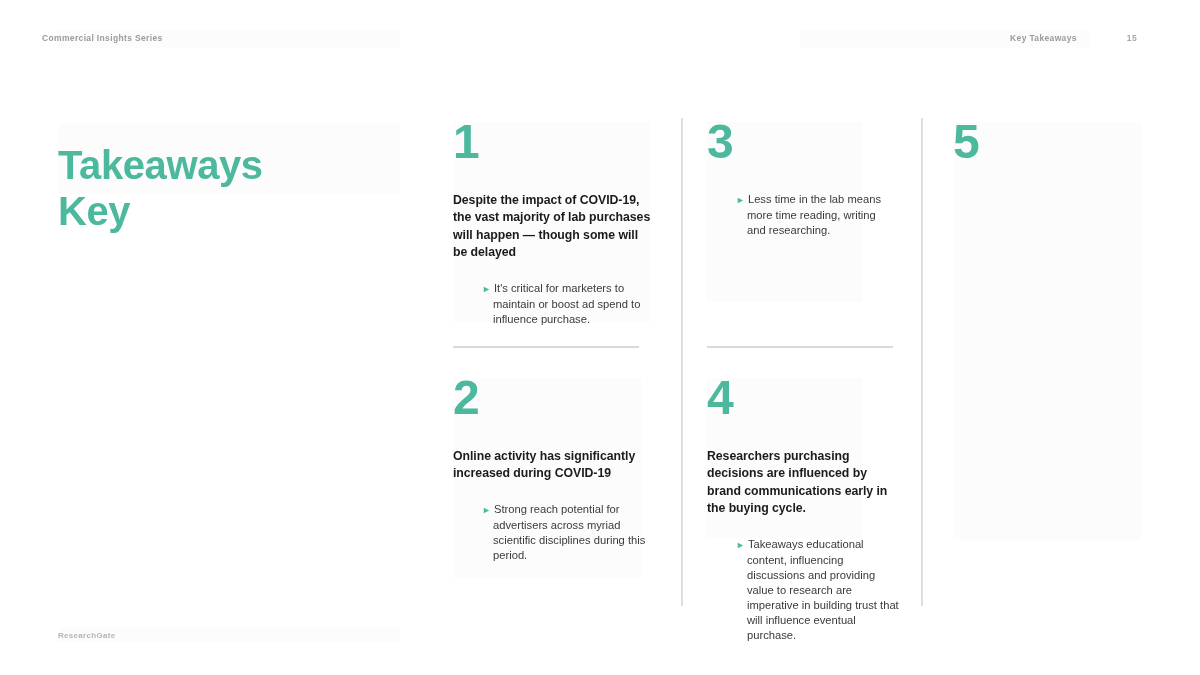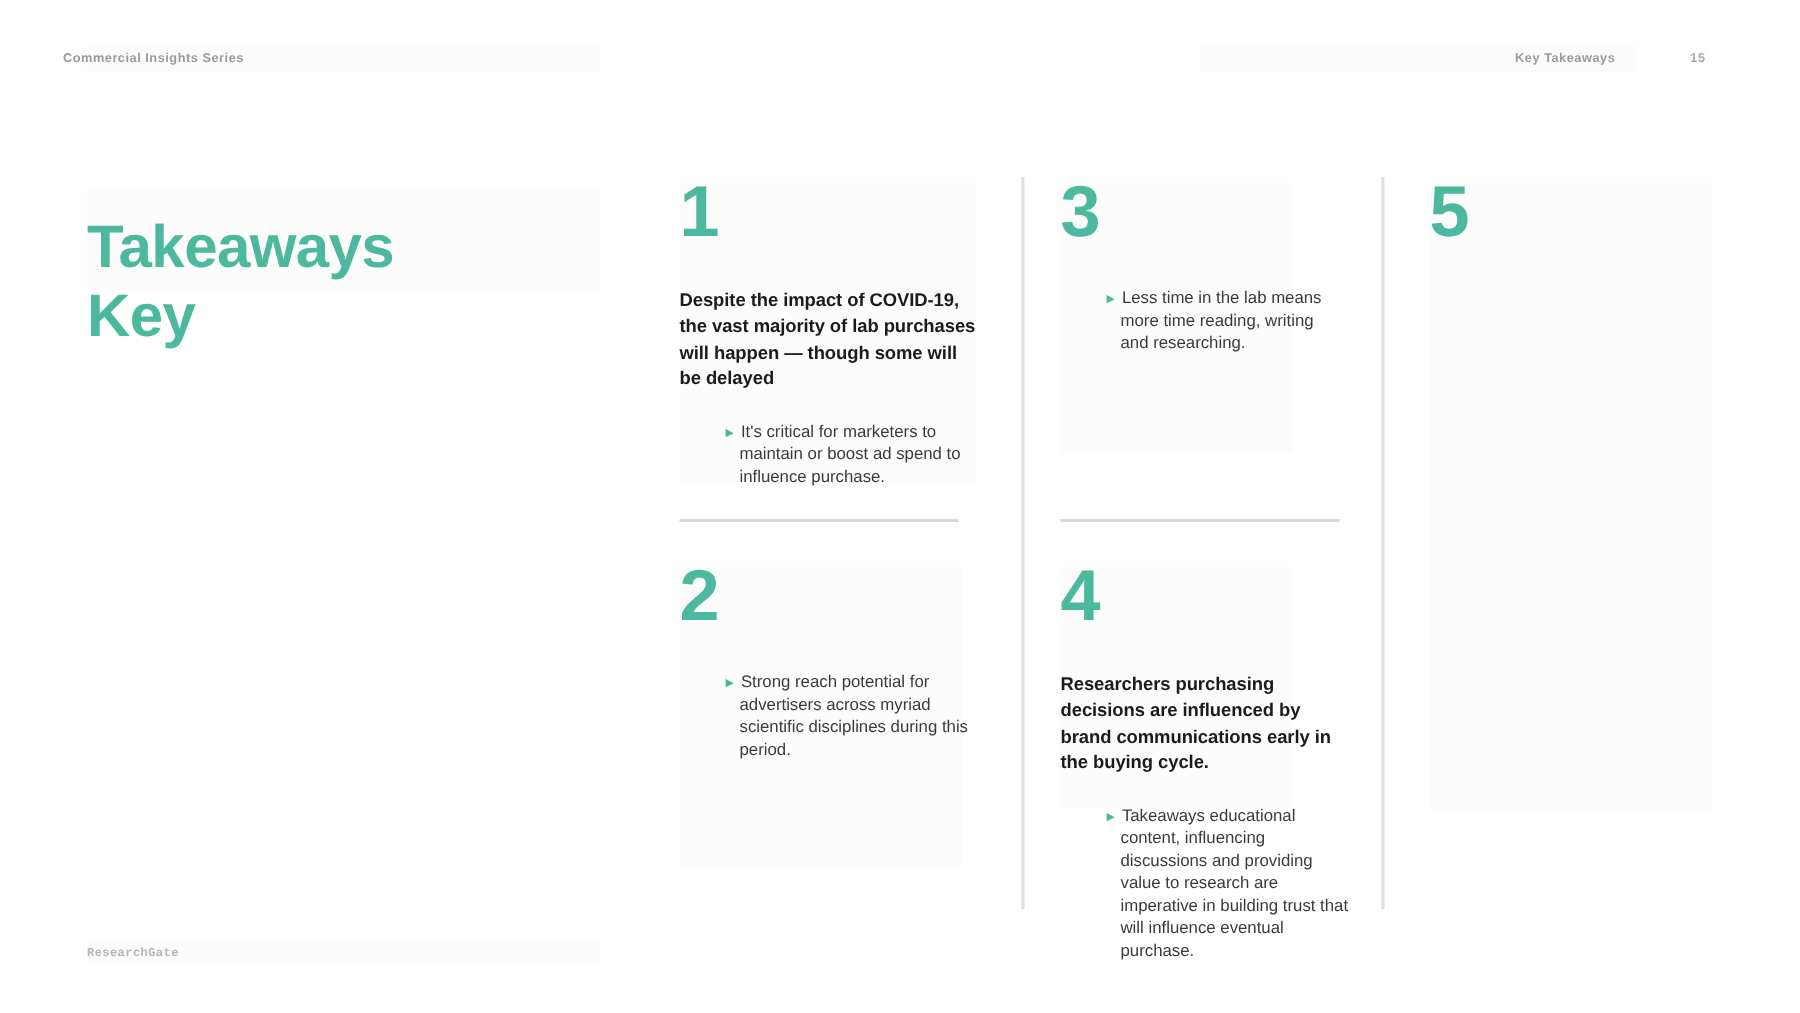--- a/index.html
+++ b/index.html
@@ -138,21 +138,20 @@
 
   
   .page-footer {
     position: absolute;
     left: 58px;
     top: 631px;
     font-size: 8px;
     font-weight: bold;
     letter-spacing: 0.3px;
     color: #b4b4b9;
-    font-family: Liberation Mono, monospace;
   }
 </style>
 </head>
 <body>
 
 <div class="bg-panel header-band"></div>
 <div class="bg-panel header-band-r"></div>
 <div class="bg-panel title-panel"></div>
 <div class="bg-panel c1-panel"></div>
 <div class="bg-panel c2-panel"></div>
@@ -180,20 +179,21 @@
 <div class="h-divider h2"></div>
 
 <div class="takeaway t1">
   <div class="num">1</div>
   <div class="headline">Despite the impact of COVID-19, the vast majority of lab purchases will happen — though some will be delayed</div>
   <p class="bullet"><span class="marker">►</span><span>It's critical for marketers to maintain or boost ad spend to influence purchase.</span></p>
 </div>
 
 <div class="takeaway t2">
   <div class="num">2</div>
+  <div class="headline">Online activity has significantly increased during COVID-19</div>
   <p class="bullet"><span class="marker">►</span><span>Strong reach potential for advertisers across myriad scientific disciplines during this period.</span></p>
 </div>
 
 <div class="takeaway t3">
   <div class="num">3</div>
   <p class="bullet"><span class="marker">►</span><span>Less time in the lab means more time reading, writing and researching.</span></p>
 </div>
 
 <div class="takeaway t4">
   <div class="num">4</div>

